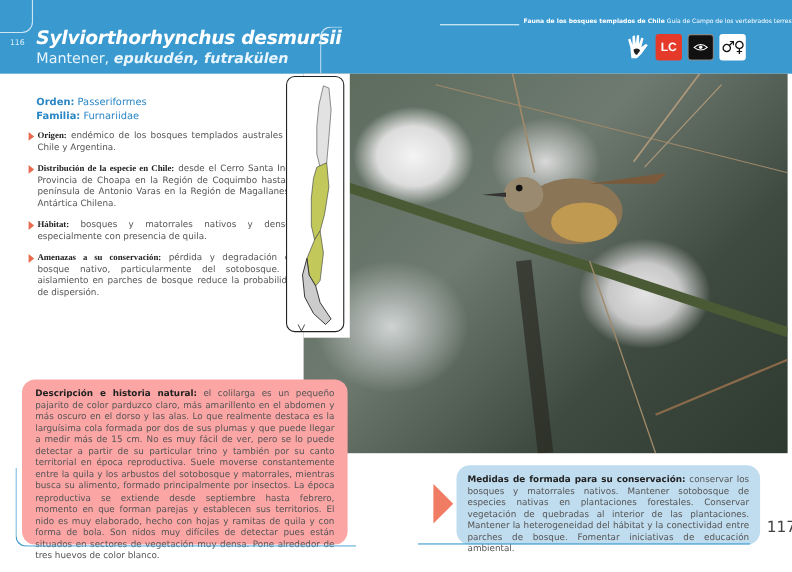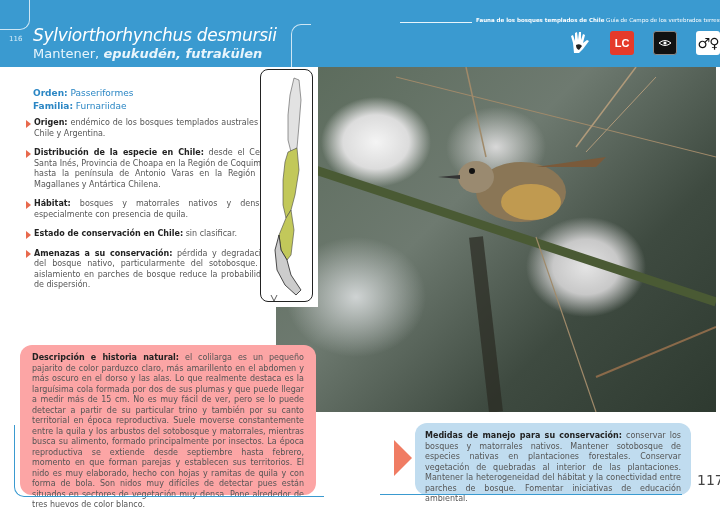--- a/index.html
+++ b/index.html
@@ -1,39 +1,39 @@
 <!DOCTYPE html>
 <html><head>
 <meta charset="utf-8">
 <style>
   * { box-sizing: border-box; margin: 0; padding: 0; }
   body { width: 720px; height: 520px; background: #ffffff; position: relative; overflow: hidden; font-family: "DejaVu Sans", sans-serif; color: #333; }
   .header { position: absolute; left: 0; top: 0; width: 720px; height: 67px; background: #3a9ad0; }
   .page-tab { position: absolute; left: 0; top: 0; width: 30px; height: 30px; border-right: 1px solid #cde6f4; border-bottom: 1px solid #cde6f4; border-bottom-right-radius: 10px; }
   .page-left-num { position: absolute; left: 9px; top: 15px; font-size: 7px; color: #d8eef9; margin-top: 20px; }
-  .sci-name { position: absolute; left: 33px; top: 25px; font-size: 17px; font-weight: normal; font-style: italic; color: #ffffff; letter-spacing: -0.3px; }
+  .sci-name { position: absolute; left: 33px; top: 25px; font-size: 17px; font-weight: bold; font-style: italic; color: #ffffff; letter-spacing: -0.3px; }
   .common-name { position: absolute; left: 33px; top: 46px; font-size: 13px; color: #e8f5fc; }
   .common-name b { font-style: italic; }
   .header-line { position: absolute; left: 400px; top: 22px; width: 72px; height: 1px; background: #e8f5fc; }
   .right-tab { position: absolute; left: 291px; top: 24px; width: 20px; height: 43px; border-left: 1px solid #cde6f4; border-top: 1px solid #cde6f4; border-top-left-radius: 10px; }
   .guide-title { position: absolute; left: 476px; top: 17px; font-size: 5.5px; color: #ffffff; white-space: nowrap; }
   .guide-title b { font-weight: bold; }
-  .icons { position: absolute; left: 569px; top: 31px; display: flex; gap: 19px; align-items: center; }
+  .icons { position: absolute; left: 569px; top: 31px; display: flex; gap: 5px; align-items: center; }
   .ico { width: 24px; height: 24px; border-radius: 3px; display: flex; align-items: center; justify-content: center; }
   .ico-hand { background: transparent; width: 22px; }
   .ico-lc { background: #e53a2a; color: #fff; font-weight: bold; font-size: 11px; font-family: "Liberation Sans", sans-serif; }
   .ico-eye { background: #111; border: 1px solid #888; }
   .ico-sex { background: #fff; color: #111; font-size: 14px; font-weight: bold; letter-spacing: -1px; }
 
   .taxo { position: absolute; left: 33px; top: 75px; font-size: 9px; line-height: 13px; color: #2a86c4; margin-top: 12px; }
   .taxo b { font-weight: bold; }
   .bullets { position: absolute; left: 25px; top: 118px; width: 246px; font-size: 8px; line-height: 10.5px; color: #555; text-align: justify; }
   .bullet { position: relative; padding-left: 9px; margin-bottom: 9px; }
   .bullet::before { content: ""; position: absolute; left: 1px; top: 1.5px; border-left: 5px solid #e8694d; border-top: 4px solid transparent; border-bottom: 4px solid transparent; }
-  .bullet b { color: #222; }
+  .bullet b { color: #222; font-family: Liberation Serif, serif; }
 
   .map-frame { position: absolute; left: 260px; top: 69px; width: 53px; height: 233px; border: 1.5px solid #222; border-radius: 8px; background: #fff; overflow: hidden; }
   .photo { position: absolute; left: 276px; top: 67px; width: 440px; height: 345px;
     background:
       radial-gradient(ellipse 55px 45px at 100px 75px, #f4f4f4 0%, #dcdcdc 60%, transparent 100%),
       radial-gradient(ellipse 60px 50px at 310px 200px, #e4e4e4 0%, #c8c8c8 55%, transparent 100%),
       radial-gradient(ellipse 50px 40px at 220px 80px, #d8d8d8 0%, transparent 100%),
       radial-gradient(ellipse 70px 60px at 80px 230px, #cfd3d3 0%, transparent 100%),
       linear-gradient(135deg, #5a6a5a 0%, #6e7a70 40%, #3e4a40 70%, #2e3a30 100%);
     overflow: hidden; }
@@ -80,21 +80,20 @@
 
 <div class="taxo">
   <div><b>Orden:</b><span> Passeriformes</span></div>
   <div><b>Familia:</b><span> Furnariidae</span></div>
 </div>
 
 <div class="bullets">
   <div class="bullet"><b>Origen:</b><span> endémico de los bosques templados australes de Chile y Argentina.</span></div>
   <div class="bullet"><b>Distribución de la especie en Chile:</b><span> desde el Cerro Santa Inés, Provincia de Choapa en la Región de Coquimbo hasta la península de Antonio Varas en la Región de Magallanes y Antártica Chilena.</span></div>
   <div class="bullet"><b>Hábitat:</b><span> bosques y matorrales nativos y densos, especialmente con presencia de quila.</span></div>
-  <div class="bullet"><b>Estado de conservación en Chile:</b><span> sin clasificar.</span></div>
   <div class="bullet"><b>Amenazas a su conservación:</b><span> pérdida y degradación del bosque nativo, particularmente del sotobosque. El aislamiento en parches de bosque reduce la probabilidad de dispersión.</span></div>
 </div>
 
 <div class="photo">
   <svg width="440" height="345" viewBox="0 0 440 345">
     <path d="M0 90 L440 235" stroke="#4a5a34" stroke-width="9" fill="none"></path>
     <path d="M190 0 L210 90" stroke="#a08a6a" stroke-width="1.5"></path>
     <path d="M120 10 L440 90" stroke="#a08a6a" stroke-width="1"></path>
     <path d="M360 0 L300 80" stroke="#b09a7a" stroke-width="1.5"></path>
     <path d="M380 10 L310 85" stroke="#b09a7a" stroke-width="1"></path>
@@ -121,16 +120,16 @@
   </svg>
 </div>
 
 <div class="desc-box">
   <b>Descripción e historia natural:</b><span> el colilarga es un pequeño pajarito de color parduzco claro, más amarillento en el abdomen y más oscuro en el dorso y las alas. Lo que realmente destaca es la larguísima cola formada por dos de sus plumas y que puede llegar a medir más de 15 cm. No es muy fácil de ver, pero se lo puede detectar a partir de su particular trino y también por su canto territorial en época reproductiva. Suele moverse constantemente entre la quila y los arbustos del sotobosque y matorrales, mientras busca su alimento, formado principalmente por insectos. La época reproductiva se extiende desde septiembre hasta febrero, momento en que forman parejas y establecen sus territorios. El nido es muy elaborado, hecho con hojas y ramitas de quila y con forma de bola. Son nidos muy difíciles de detectar pues están situados en sectores de vegetación muy densa. Pone alrededor de tres huevos de color blanco.</span>
 </div>
 <div class="left-bracket"></div>
 
 <div class="measure-arrow"></div>
 <div class="measure-box">
-  <b>Medidas de manejo para su conservación:</b><span> conservar los bosques y matorrales nativos. Mantener sotobosque de especies nativas en plantaciones forestales. Conservar vegetación de quebradas al interior de las plantaciones. Mantener la heterogeneidad del hábitat y la conectividad entre parches de bosque. Fomentar iniciativas de educación ambiental.</span>
+  <b>Medidas de formada para su conservación:</b><span> conservar los bosques y matorrales nativos. Mantener sotobosque de especies nativas en plantaciones forestales. Conservar vegetación de quebradas al interior de las plantaciones. Mantener la heterogeneidad del hábitat y la conectividad entre parches de bosque. Fomentar iniciativas de educación ambiental.</span>
 </div>
 <div class="bottom-line"></div>
 <div class="page-right-num">117</div>
 
 </body></html>

